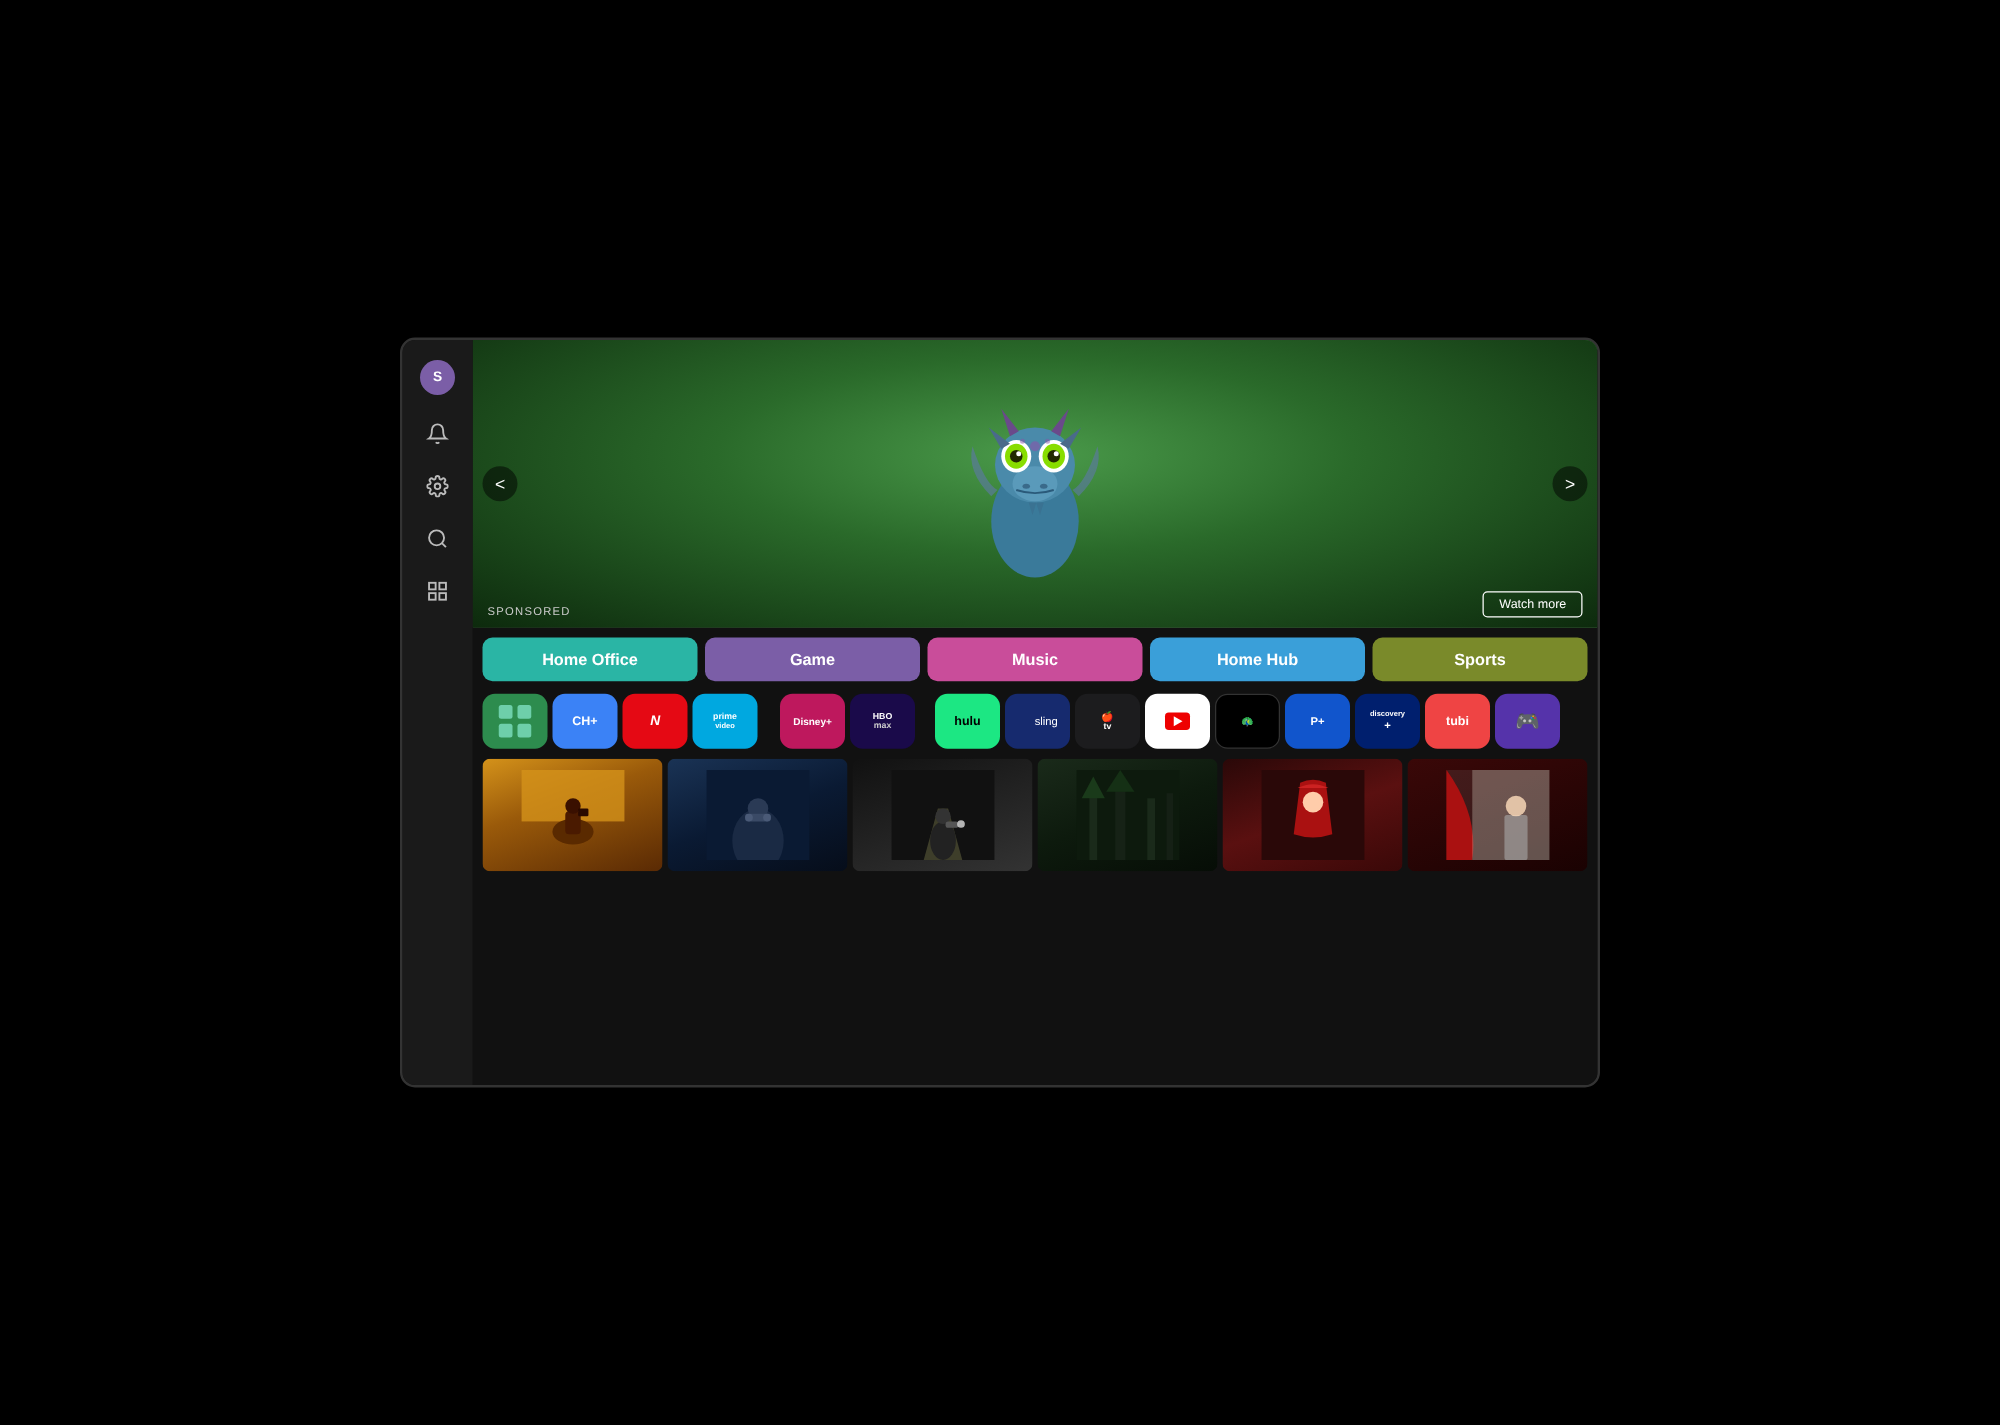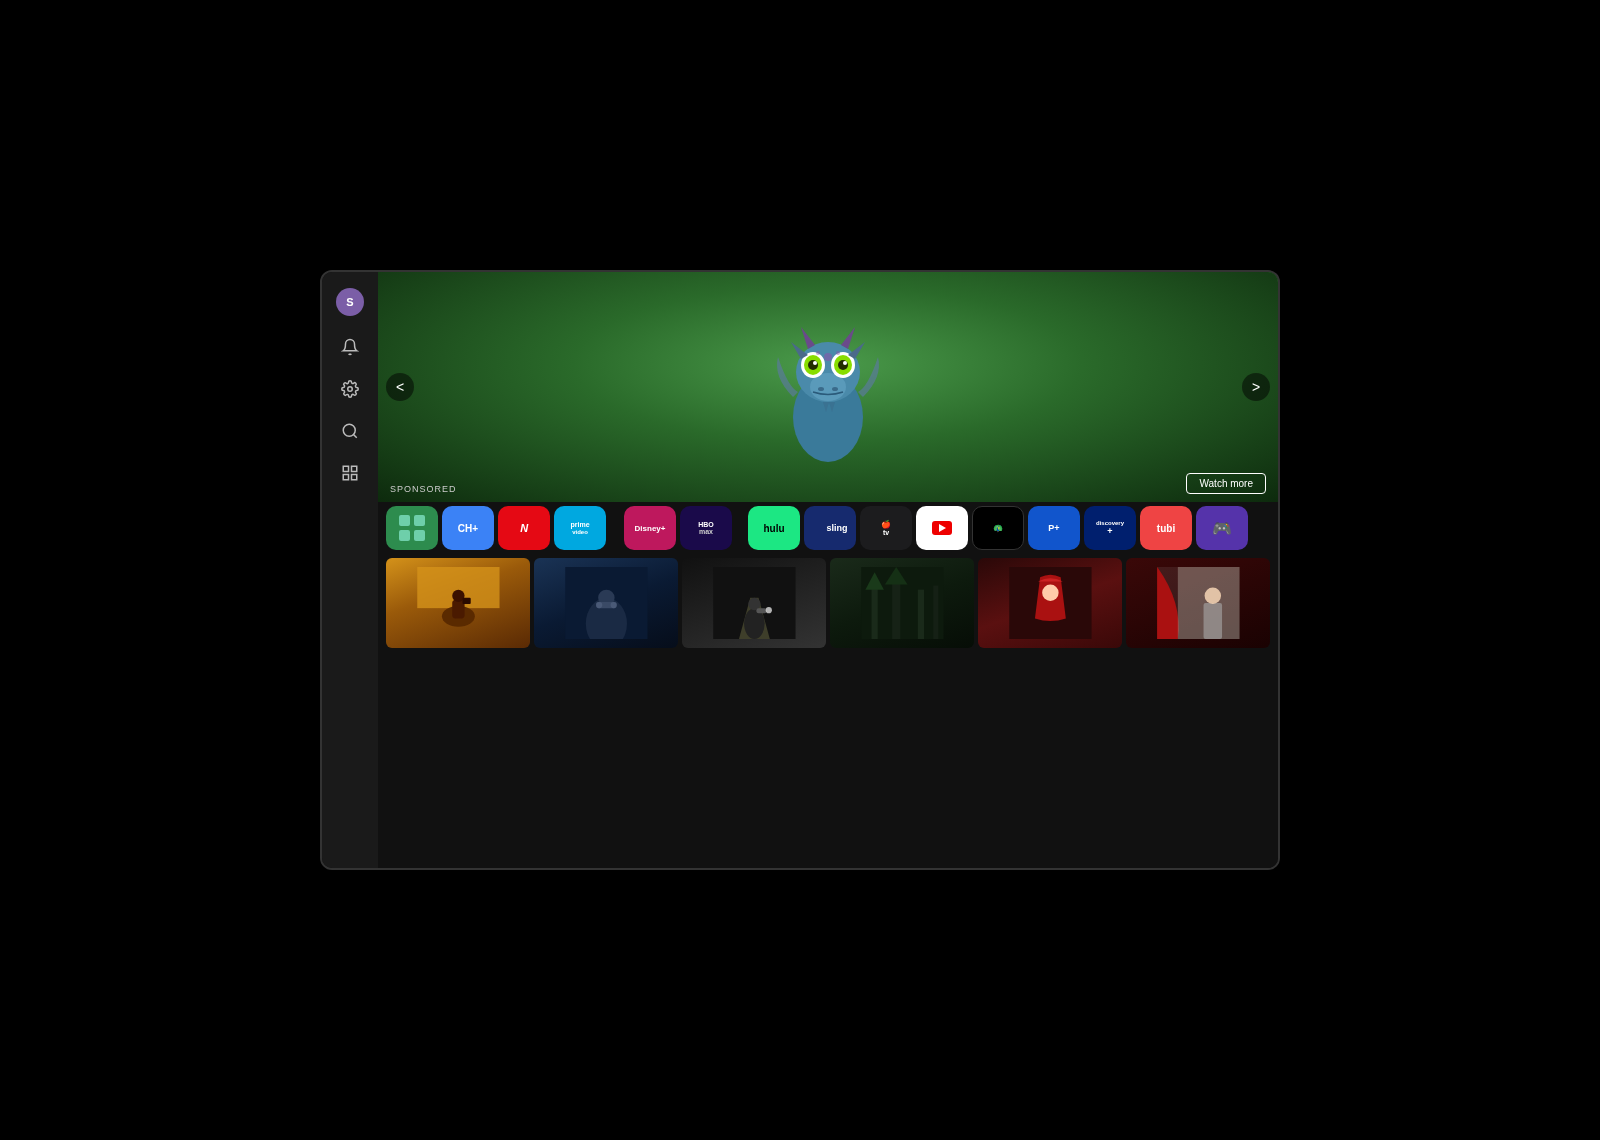--- a/index.html
+++ b/index.html
@@ -358,20 +358,27 @@
       </div>
 
       <div class="hero-nav-left">&lt;</div>
       <div class="hero-nav-right">&gt;</div>
 
       <div class="sponsored-label">SPONSORED</div>
 
       <button class="watch-more-btn">Watch more</button>
     </div>
 
+    <div class="category-row">
+      <button class="cat-btn cat-home-office">Home Office</button>
+      <button class="cat-btn cat-game">Game</button>
+      <button class="cat-btn cat-music">Music</button>
+      <button class="cat-btn cat-home-hub">Home Hub</button>
+      <button class="cat-btn cat-sports">Sports</button>
+    </div>
 
     <div class="apps-row">
 
       <div class="app-icon app-apps">
         <svg width="30" height="30" viewBox="0 0 30 30">
           <rect x="2" y="2" width="11" height="11" rx="2" fill="#6ecfaa"></rect>
           <rect x="17" y="2" width="11" height="11" rx="2" fill="#6ecfaa"></rect>
           <rect x="2" y="17" width="11" height="11" rx="2" fill="#6ecfaa"></rect>
           <rect x="17" y="17" width="11" height="11" rx="2" fill="#6ecfaa"></rect>
         </svg>
@@ -401,21 +408,21 @@
           <div style="font-size:7px;font-weight:700;color:#fff;">HBO</div>
           <div style="font-size:7px;color:#ccc;">max</div>
         </div>
       </div>
 
       <div class="app-icon app-hulu">
         <span style="font-size:10px;font-weight:700;color:#000;">hulu</span>
       </div>
 
       <div class="app-icon app-sling">
-        <span style="font-size:9px;font-weight:700;color:#fff;padding-left:14px;">sling</span>
+        <span style="font-size:9px;font-weight:400;color:#fff;padding-left:14px;">sling</span>
       </div>
 
       <div class="app-icon app-appletv">
         <div style="text-align:center;">
           <div style="font-size:8px;color:#fff;">🍎</div>
           <div style="font-size:7px;color:#fff;">tv</div>
         </div>
       </div>
 
       <div class="app-icon app-youtube">

